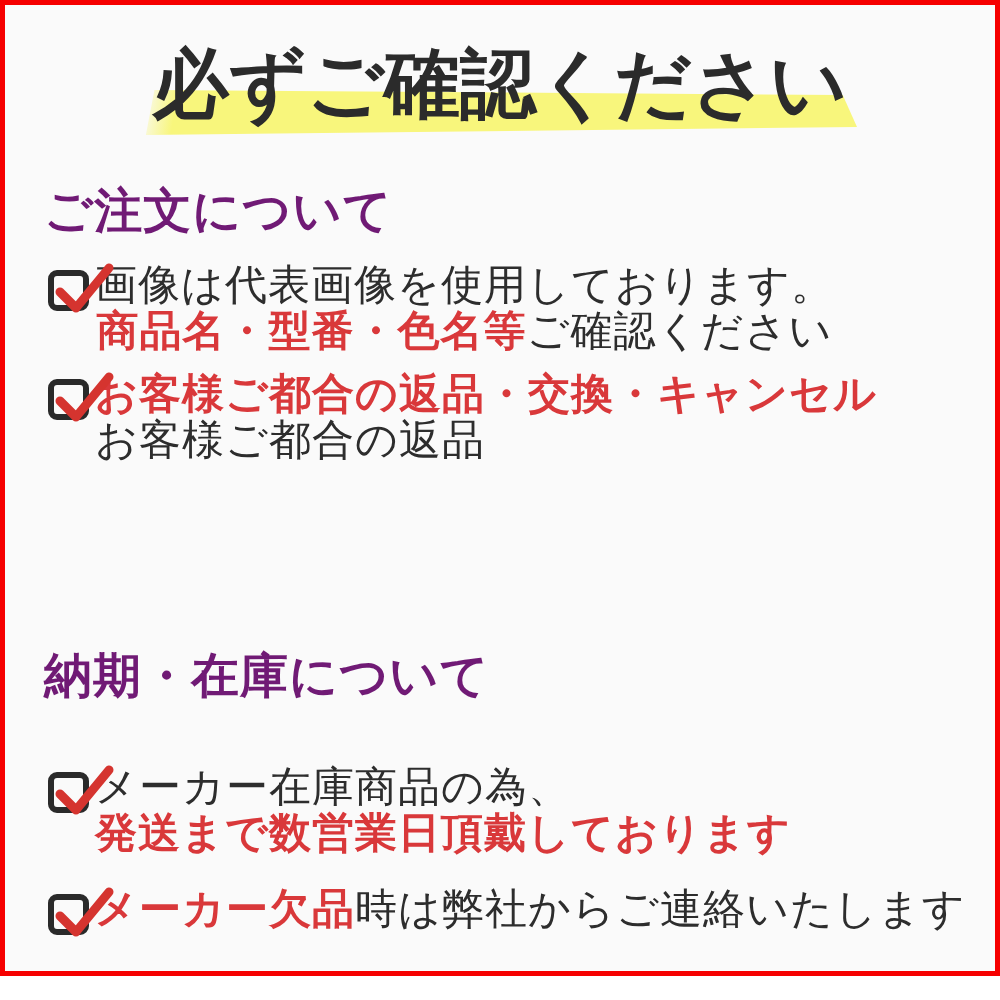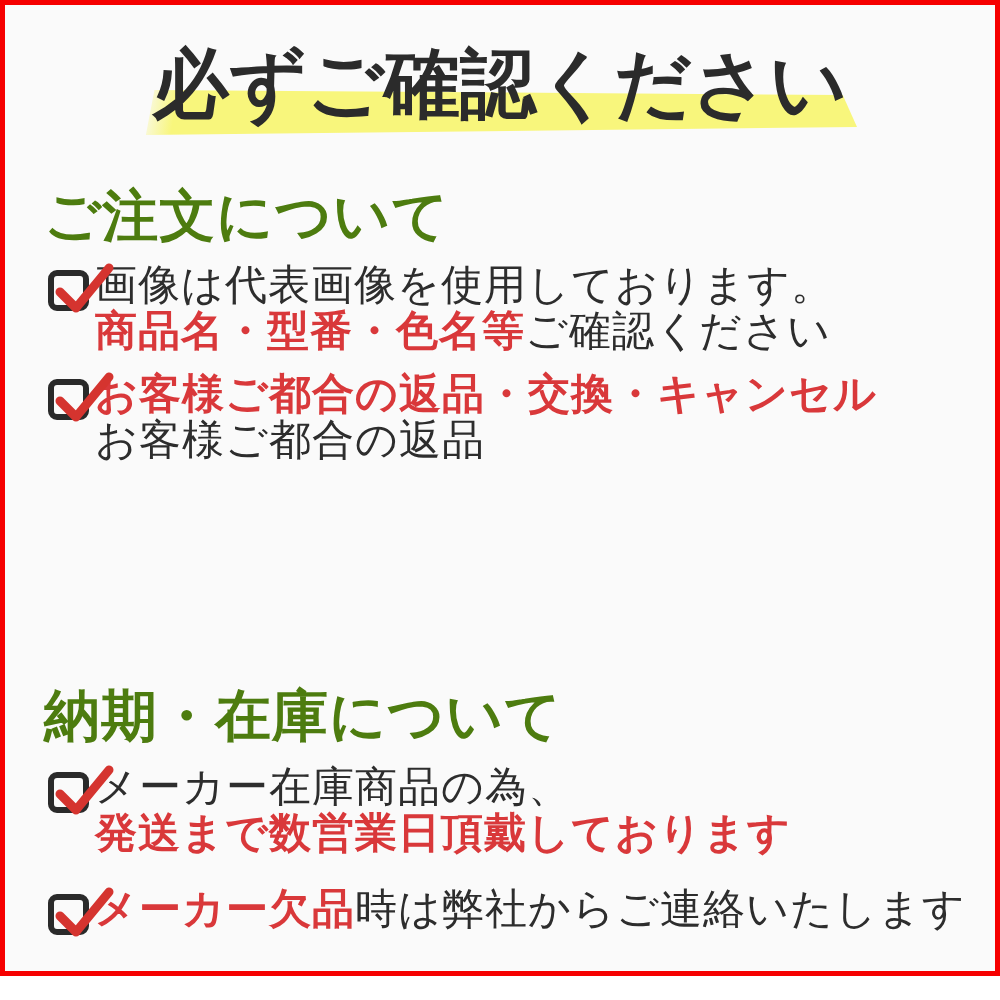--- a/index.html
+++ b/index.html
@@ -41,37 +41,37 @@
     line-height:96px;
     font-weight:600;
     color:#2b2b2b;
     letter-spacing:0;
     white-space:nowrap;
   }
   
   .section-h{
     position:absolute;
     left:39px;
-    font-size:56px;
+    font-size:48px;
     line-height:1.18;
     font-weight:600;
-    color:#4d7c0f;
+    color:#701a75;
     letter-spacing:1px;
     white-space:nowrap;
   }
   .h-order{ top:178px; }
-  .h-stock{ top:678px; }
+  .h-stock{ top:643px; }
   
   .item{
     position:absolute;
     left:43px;
     display:flex;
     align-items:flex-start;
   }
-  .item1{ top:257px; }
+  .item1{ top:257px;text-align:center; }
   .item2{ top:366px; }
   .item3{ top:510px; }
   .item4{ top:759px; }
   .item5{ top:881px; }
   .checkbox{
     position:relative;
     flex:0 0 auto;
     width:41px; height:41px;
     border:6px solid var(--box-black);
     border-radius:9px;

